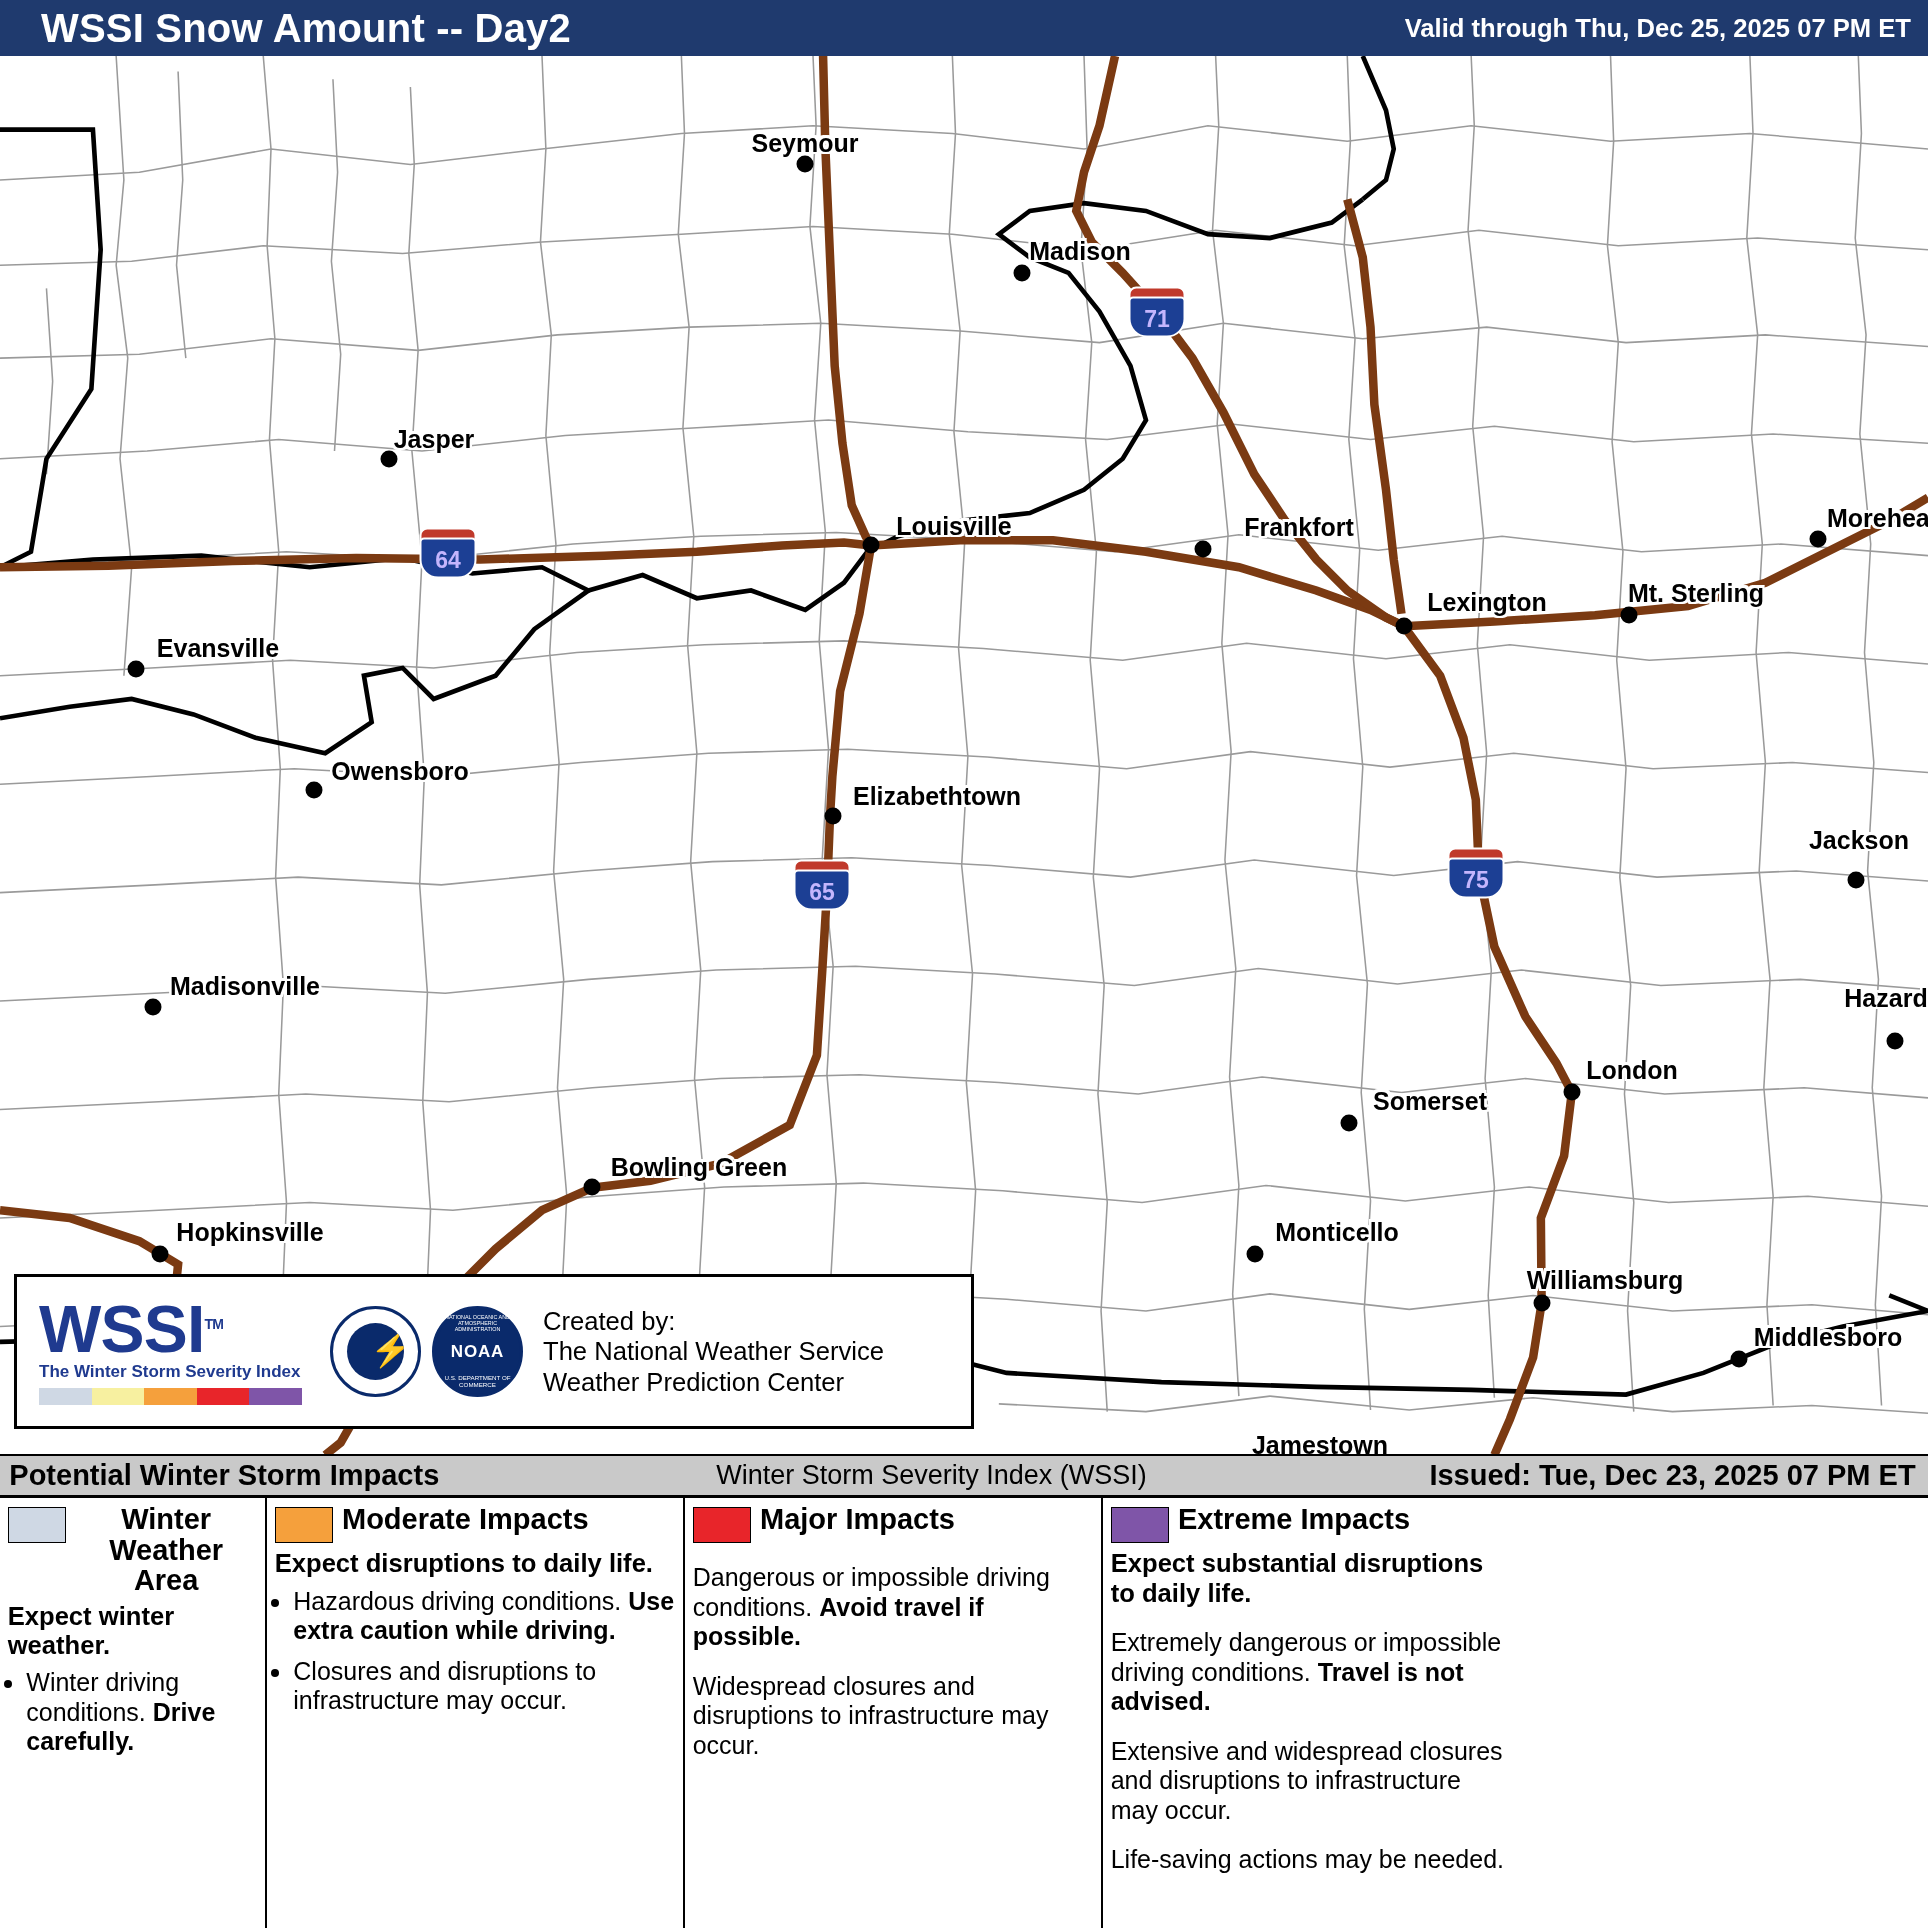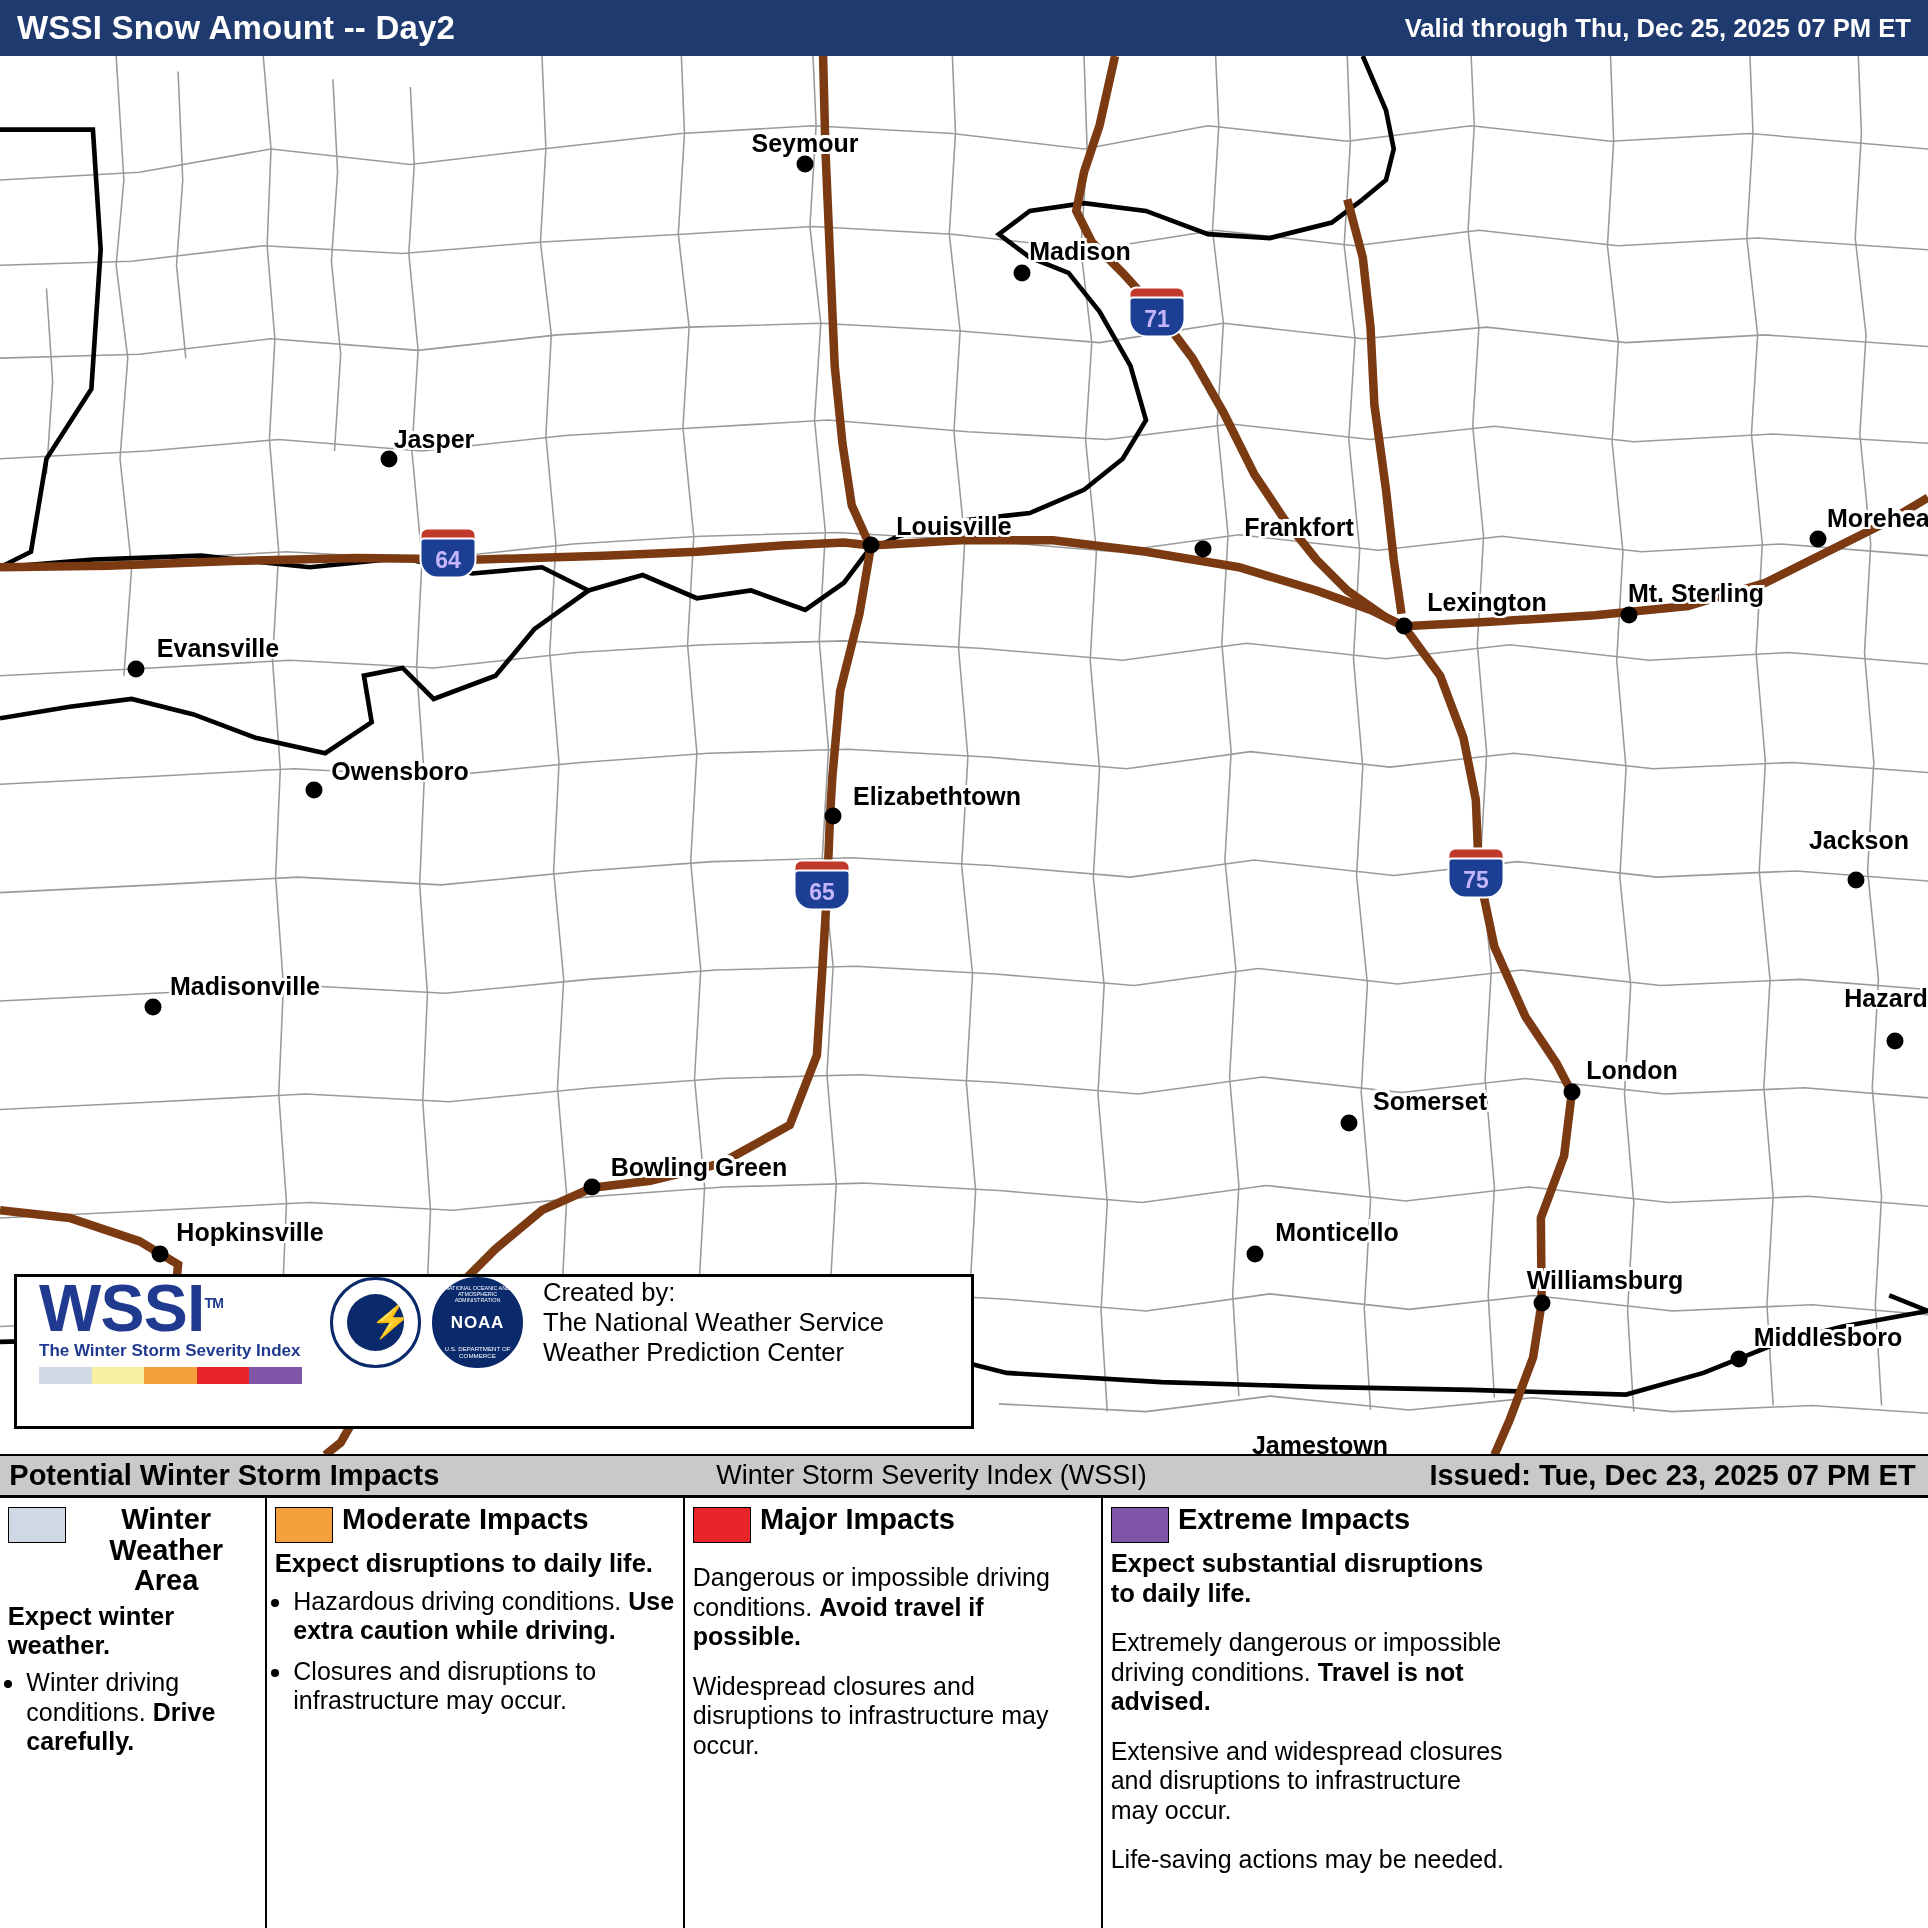--- a/index.html
+++ b/index.html
@@ -23,24 +23,25 @@
     height: 56px;
     background: #1f3a6e;
     color: #ffffff;
     display: flex;
     align-items: center;
     justify-content: space-between;
     box-sizing: border-box;
     padding: 0 17px;
   }
   .header-title {
-    font-size: 33px;
+    font-size: 40px;
     font-weight: bold;
     letter-spacing: 0.2px;
     white-space: nowrap;
+    margin-left: 24px;
   }
   .header-valid {
     font-size: 25.6px;
     font-weight: bold;
     white-space: nowrap;
   }
 
   
   .map-area {
     position: absolute;
@@ -113,20 +114,21 @@
   .logo-box {
     position: absolute;
     left: 14px;
     top: 1274px;
     width: 960px;
     height: 155px;
     background: #ffffff;
     border: 3.9px solid #000000;
     box-sizing: border-box;
     display: flex;
+    align-items: center;
     z-index: 5;
   }
   .wssi-mark {
     width: 302px;
     padding-left: 22px;
     box-sizing: border-box;
   }
   .wssi-word {
     font-size: 66px;
     font-weight: bold;

